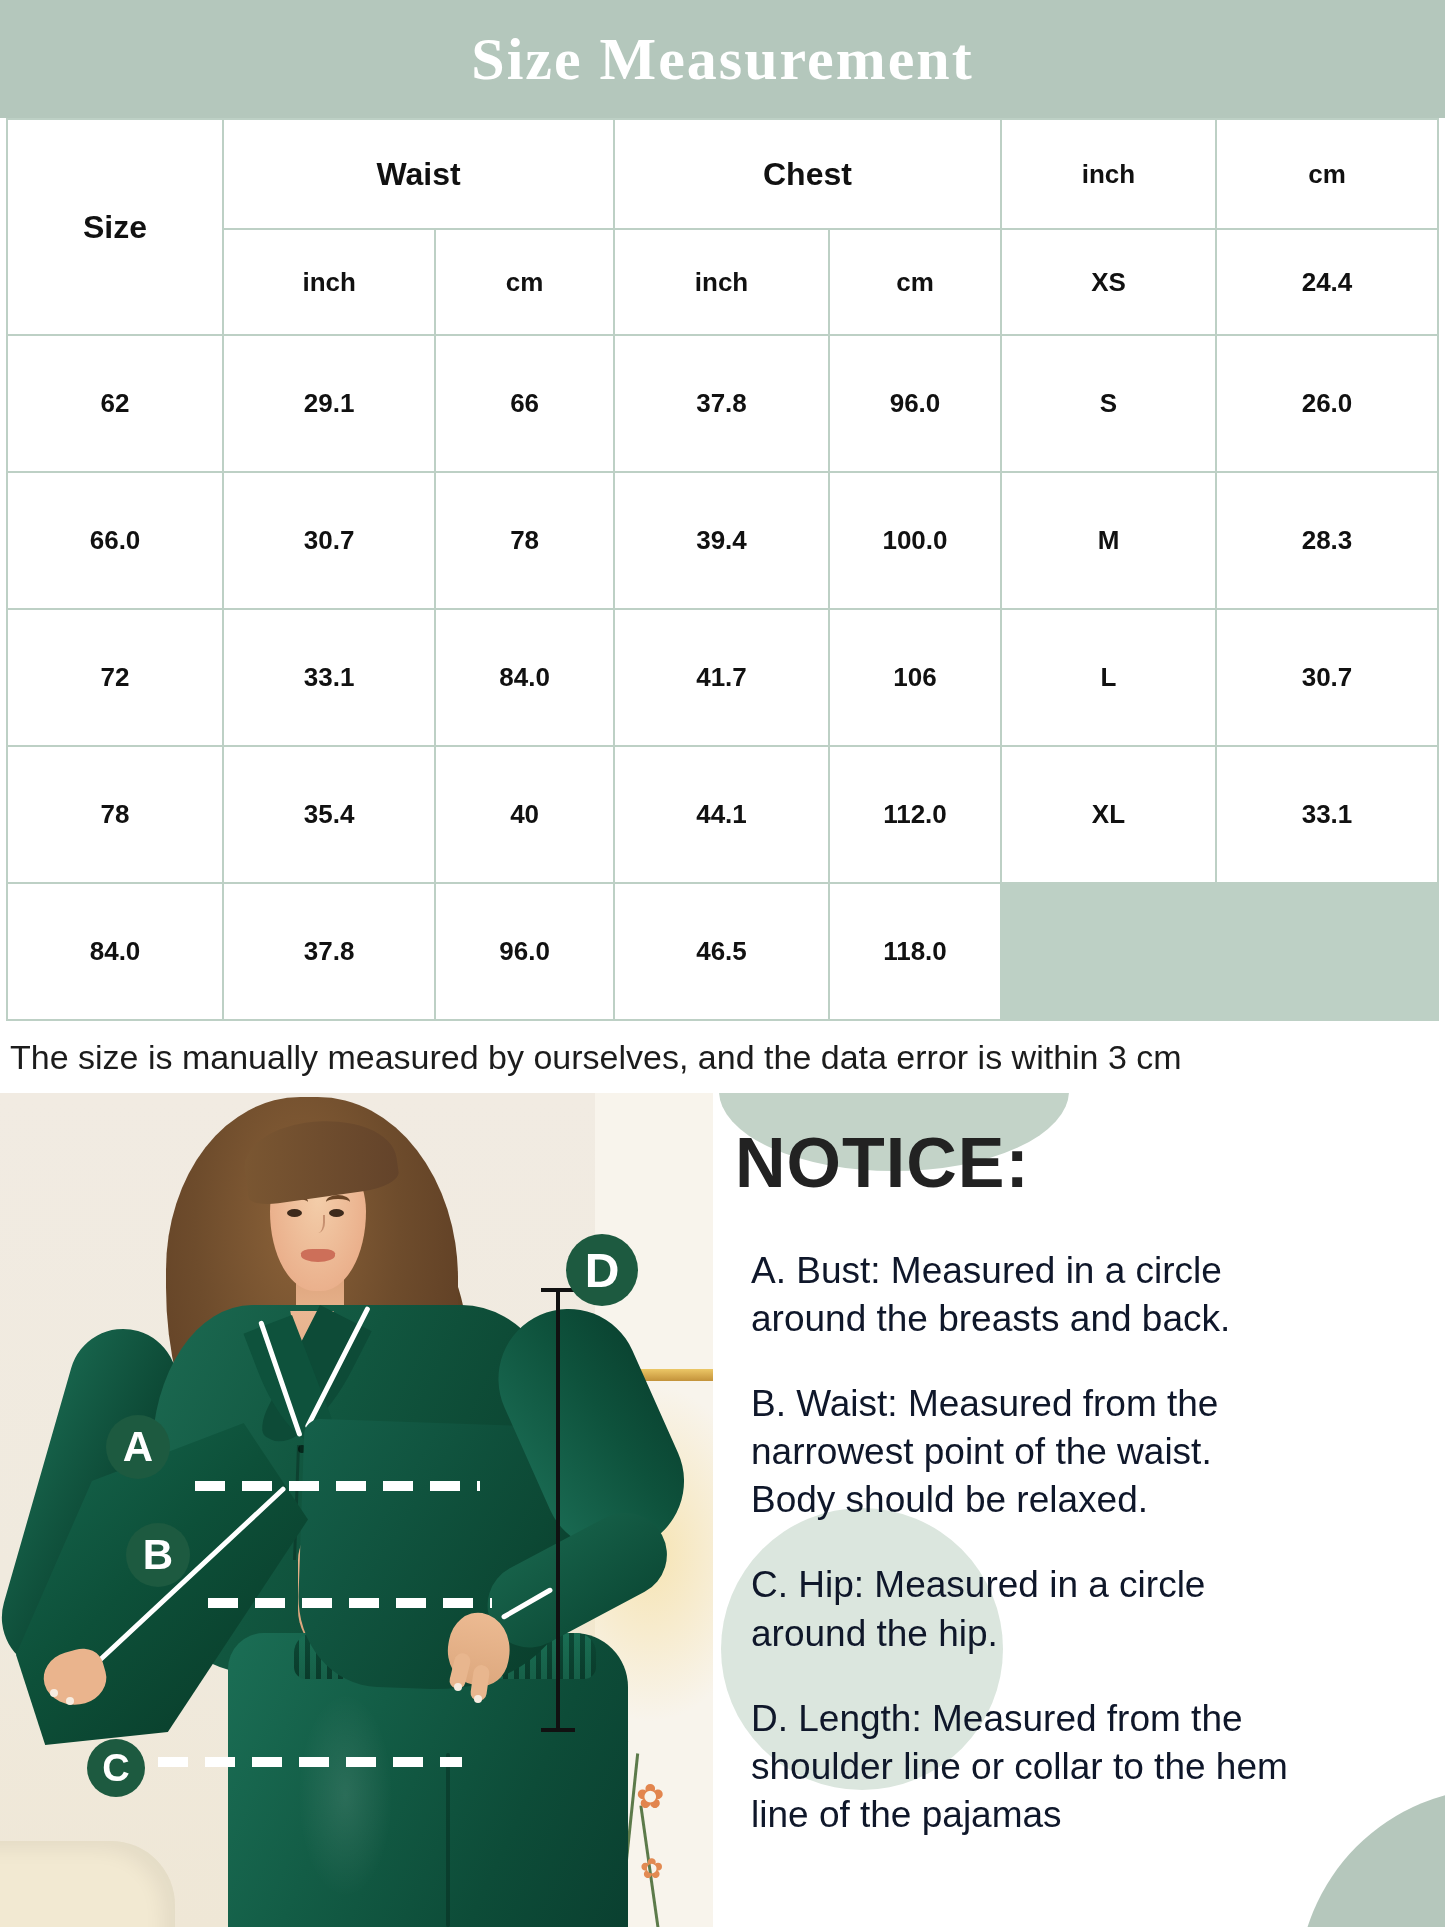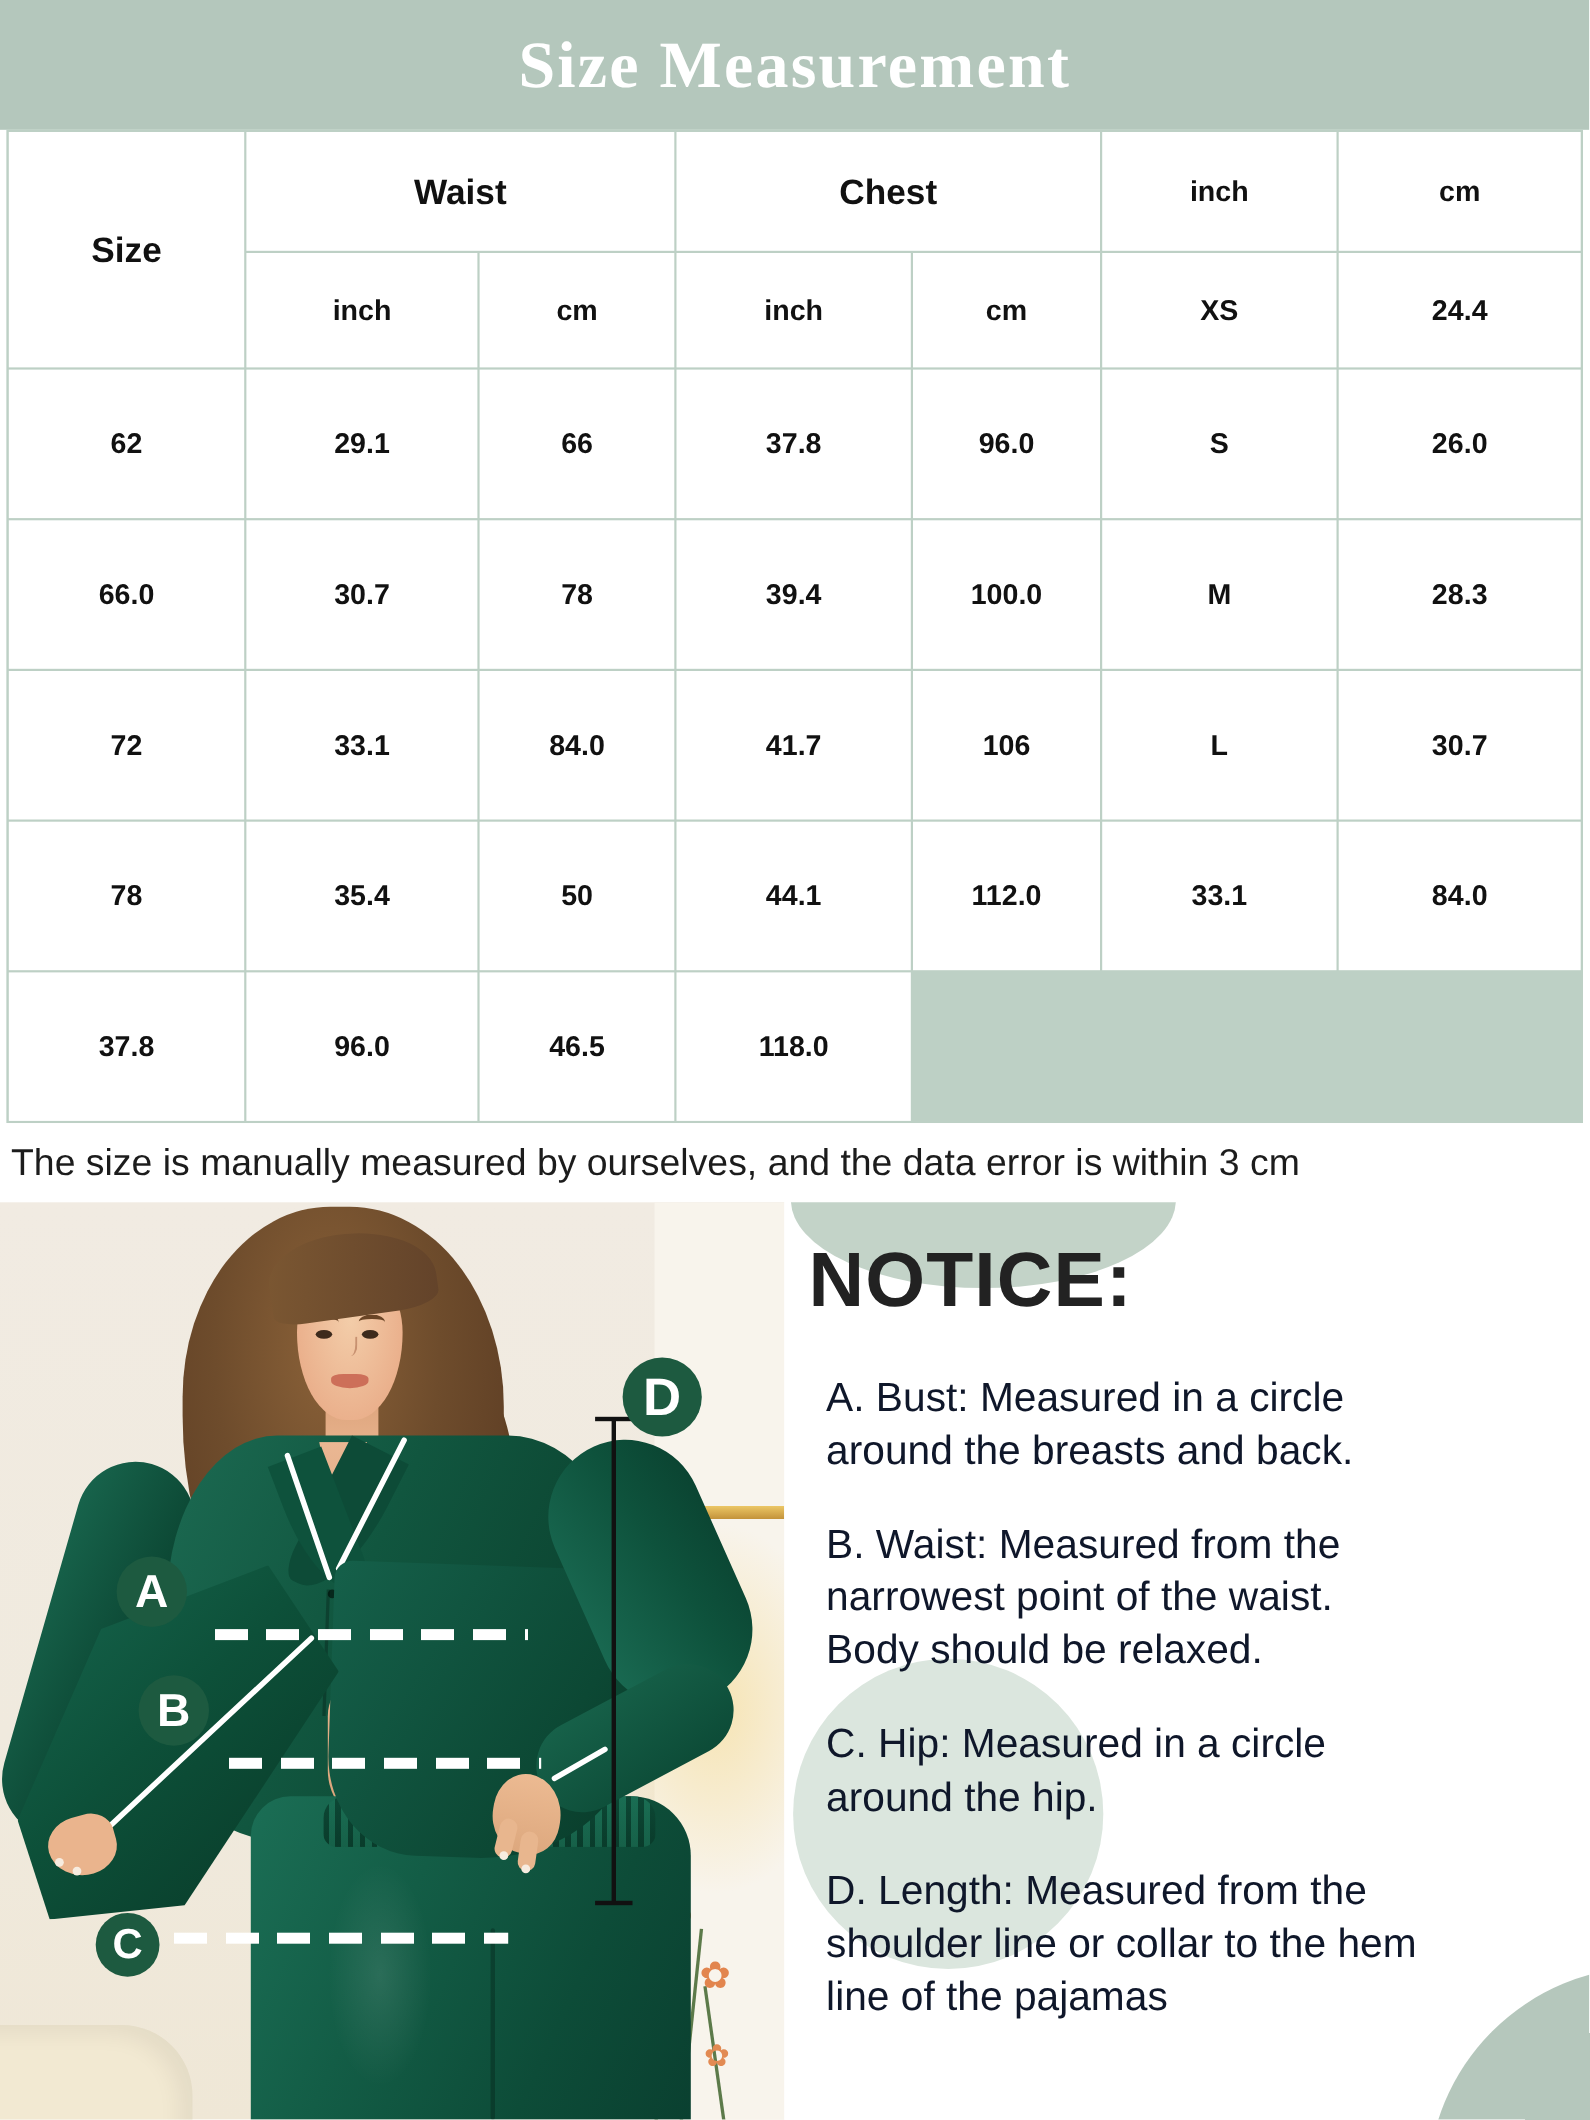--- a/index.html
+++ b/index.html
@@ -210,24 +210,25 @@
     <div class="cell">72</div>
     <div class="cell">33.1</div>
     <div class="cell">84.0</div>
     <div class="cell">41.7</div>
     <div class="cell">106</div>
 
     <div class="cell">L</div>
     <div class="cell">30.7</div>
     <div class="cell">78</div>
     <div class="cell">35.4</div>
-    <div class="cell">50</div>
+    <div class="cell">40</div>
     <div class="cell">44.1</div>
     <div class="cell">112.0</div>
 
+    <div class="cell">XL</div>
     <div class="cell">33.1</div>
     <div class="cell">84.0</div>
     <div class="cell">37.8</div>
     <div class="cell">96.0</div>
     <div class="cell">46.5</div>
     <div class="cell">118.0</div>
   </div>
 
   <div class="note-bar">
     <span>The size is manually measured by ourselves, and the data error is within 3 cm</span>

